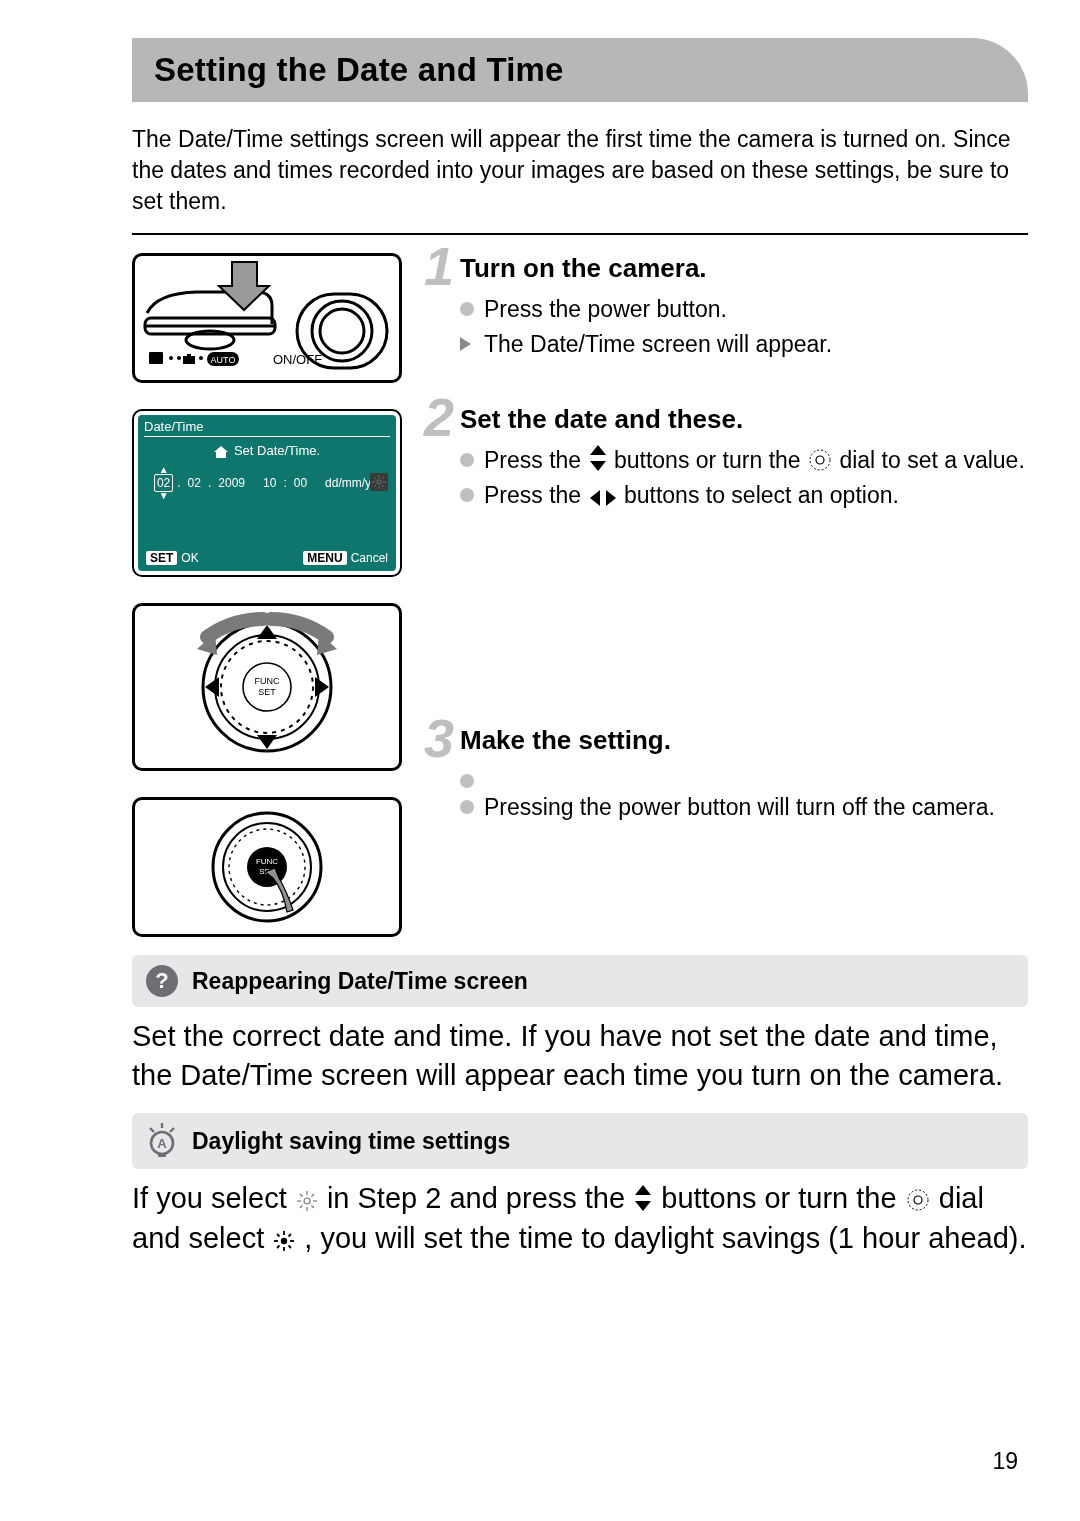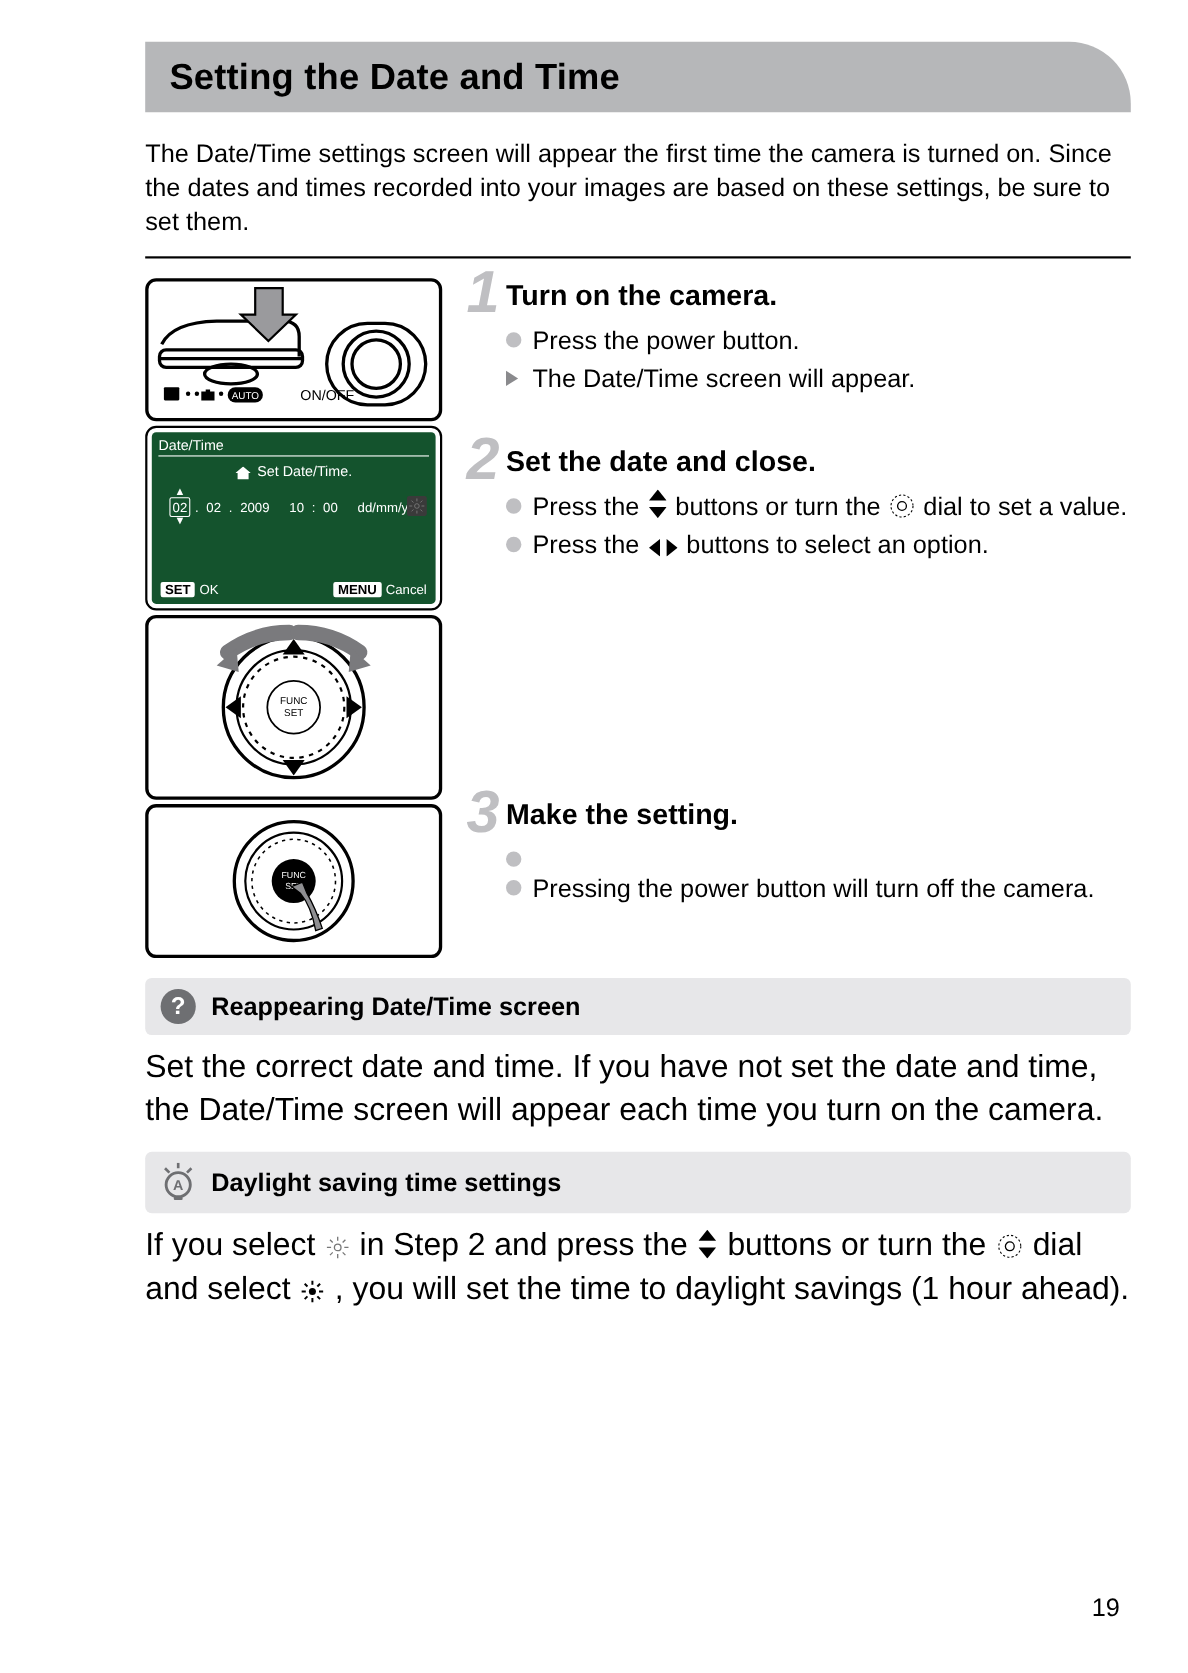--- a/index.html
+++ b/index.html
@@ -51,21 +51,21 @@
   }
   hr.sep {
     border: none;
     border-top: 2px solid #000;
     margin: 0 0 18px 0;
   }
   .steps-row {
     display: flex;
     gap: 26px;
   }
-  .left-col { width: 270px; flex: 0 0 270px; display:flex; flex-direction:column; gap:4px;}
+  .left-col { width: 270px; flex: 0 0 270px; display:flex; flex-direction:column; gap:26px;}
   .right-col { flex: 1; }
 
   .illus {
     border: 3px solid #000;
     border-radius: 10px;
     background: #fff;
     width: 270px;
     display:flex;
     align-items:center;
     justify-content:center;
@@ -130,21 +130,21 @@
     font-size: 29px; line-height:1.35; margin: 10px 0 0 0;
   }
 
   .page-num {
     position:absolute; right:100px; bottom:46px; font-size:23px;
   }
 
   
   .scr {
     width:100%; height:100%;
-    background:#14532d; color:#fff;
+    background:#0f766e; color:#fff;
     border-radius:4px;
     font-size:13px;
     position:relative;
     padding:4px 6px;
     font-family: Arial, sans-serif;
   }
   .scr-title { font-size:13px; border-bottom:1px solid #fff; padding-bottom:2px; margin-bottom:6px;}
   .scr-set-row { display:flex; align-items:flex-end; justify-content:center; gap:6px; font-size:13px; margin-bottom:8px;}
   .house-icon { width:14px;height:12px; }
   .scr-fields { display:flex; align-items:center; gap:4px; justify-content:center; font-size:12px;}
@@ -347,21 +347,21 @@
             </div>
           <div class="tri-line">
               <span class="tri-bullet"></span>
               <span>The Date/Time screen will appear.</span>
             </div>
         </div>
       </div>
 
       <div class="step" style="margin-top:44px;">
         <div class="step-num">2</div>
-        <div class="step-title">Set the date and close.</div>
+        <div class="step-title">Set the date and these.</div>
         <div class="step-body">
           <div class="bullet-line">
               <span class="dot-bullet"></span>
             <span>
               <span>Press the </span>
               <span class="inline-icon ud-arrows"><svg width="16" height="26" viewBox="0 0 16 26">
                     <use href="#ud-arrows"></use>
                   </svg></span>
               <span> buttons or turn the </span>
               <span class="inline-icon dial-icon"><svg width="22" height="22" viewBox="0 0 22 22">

